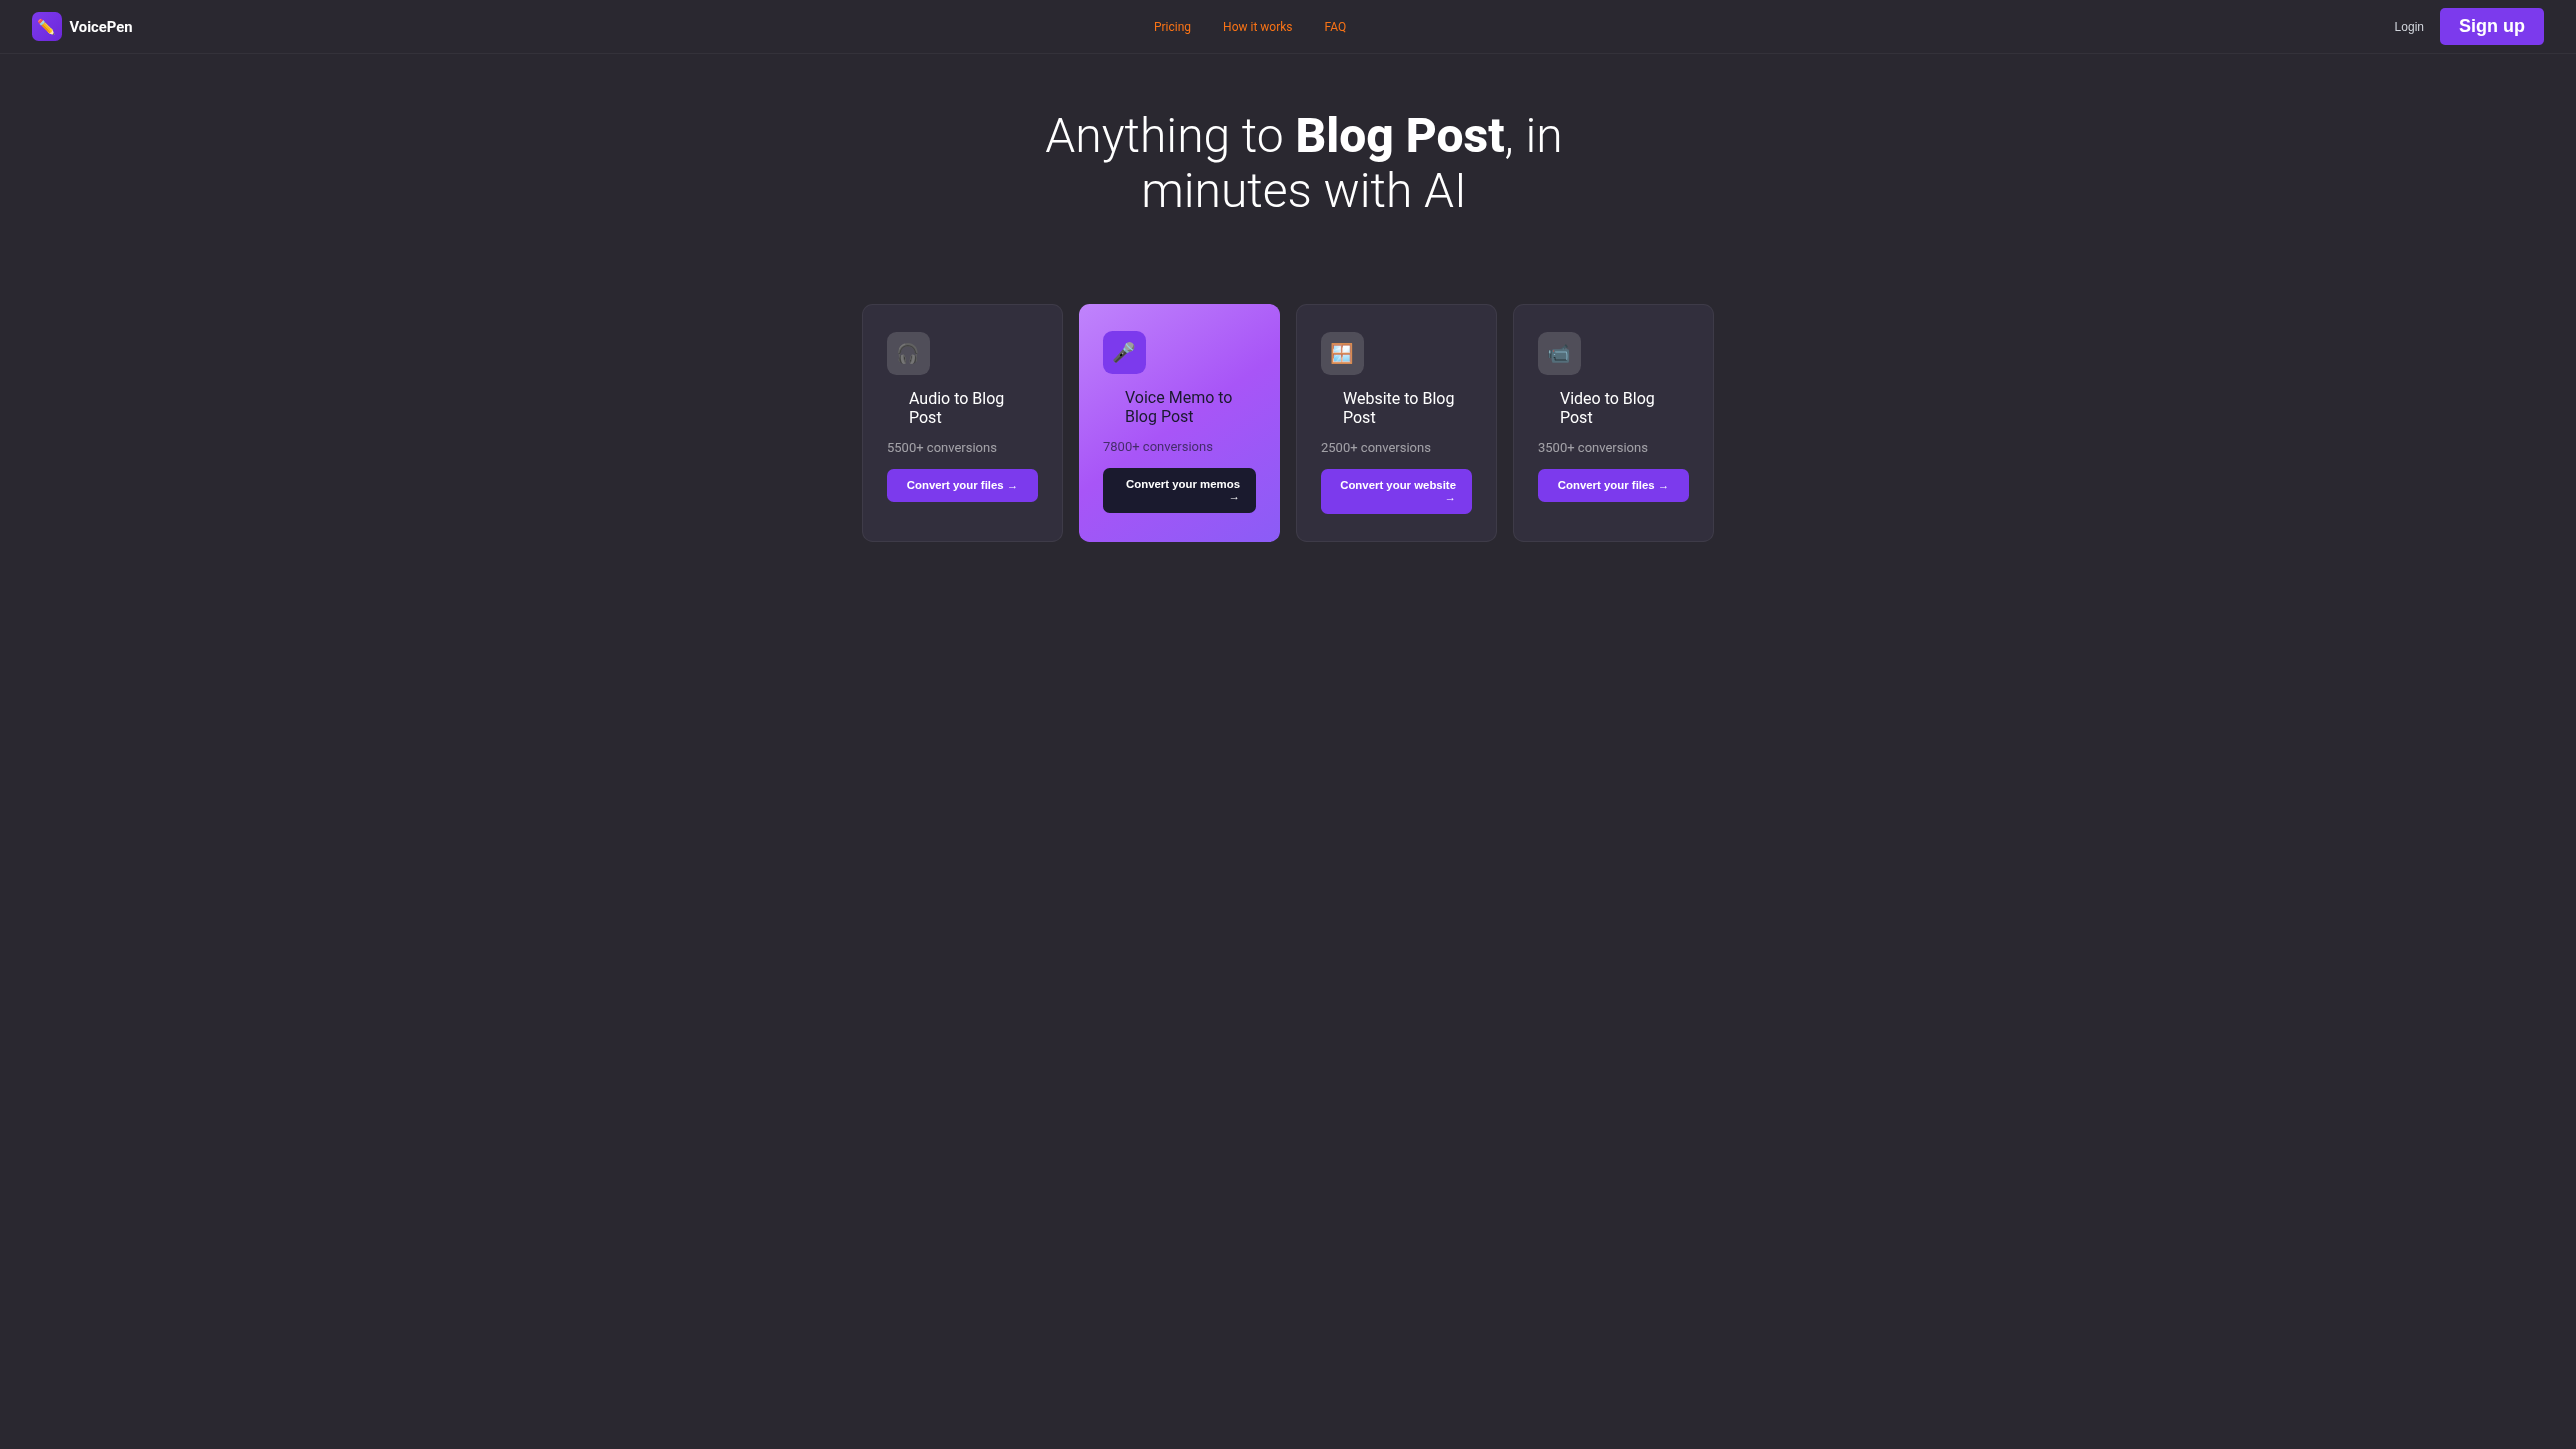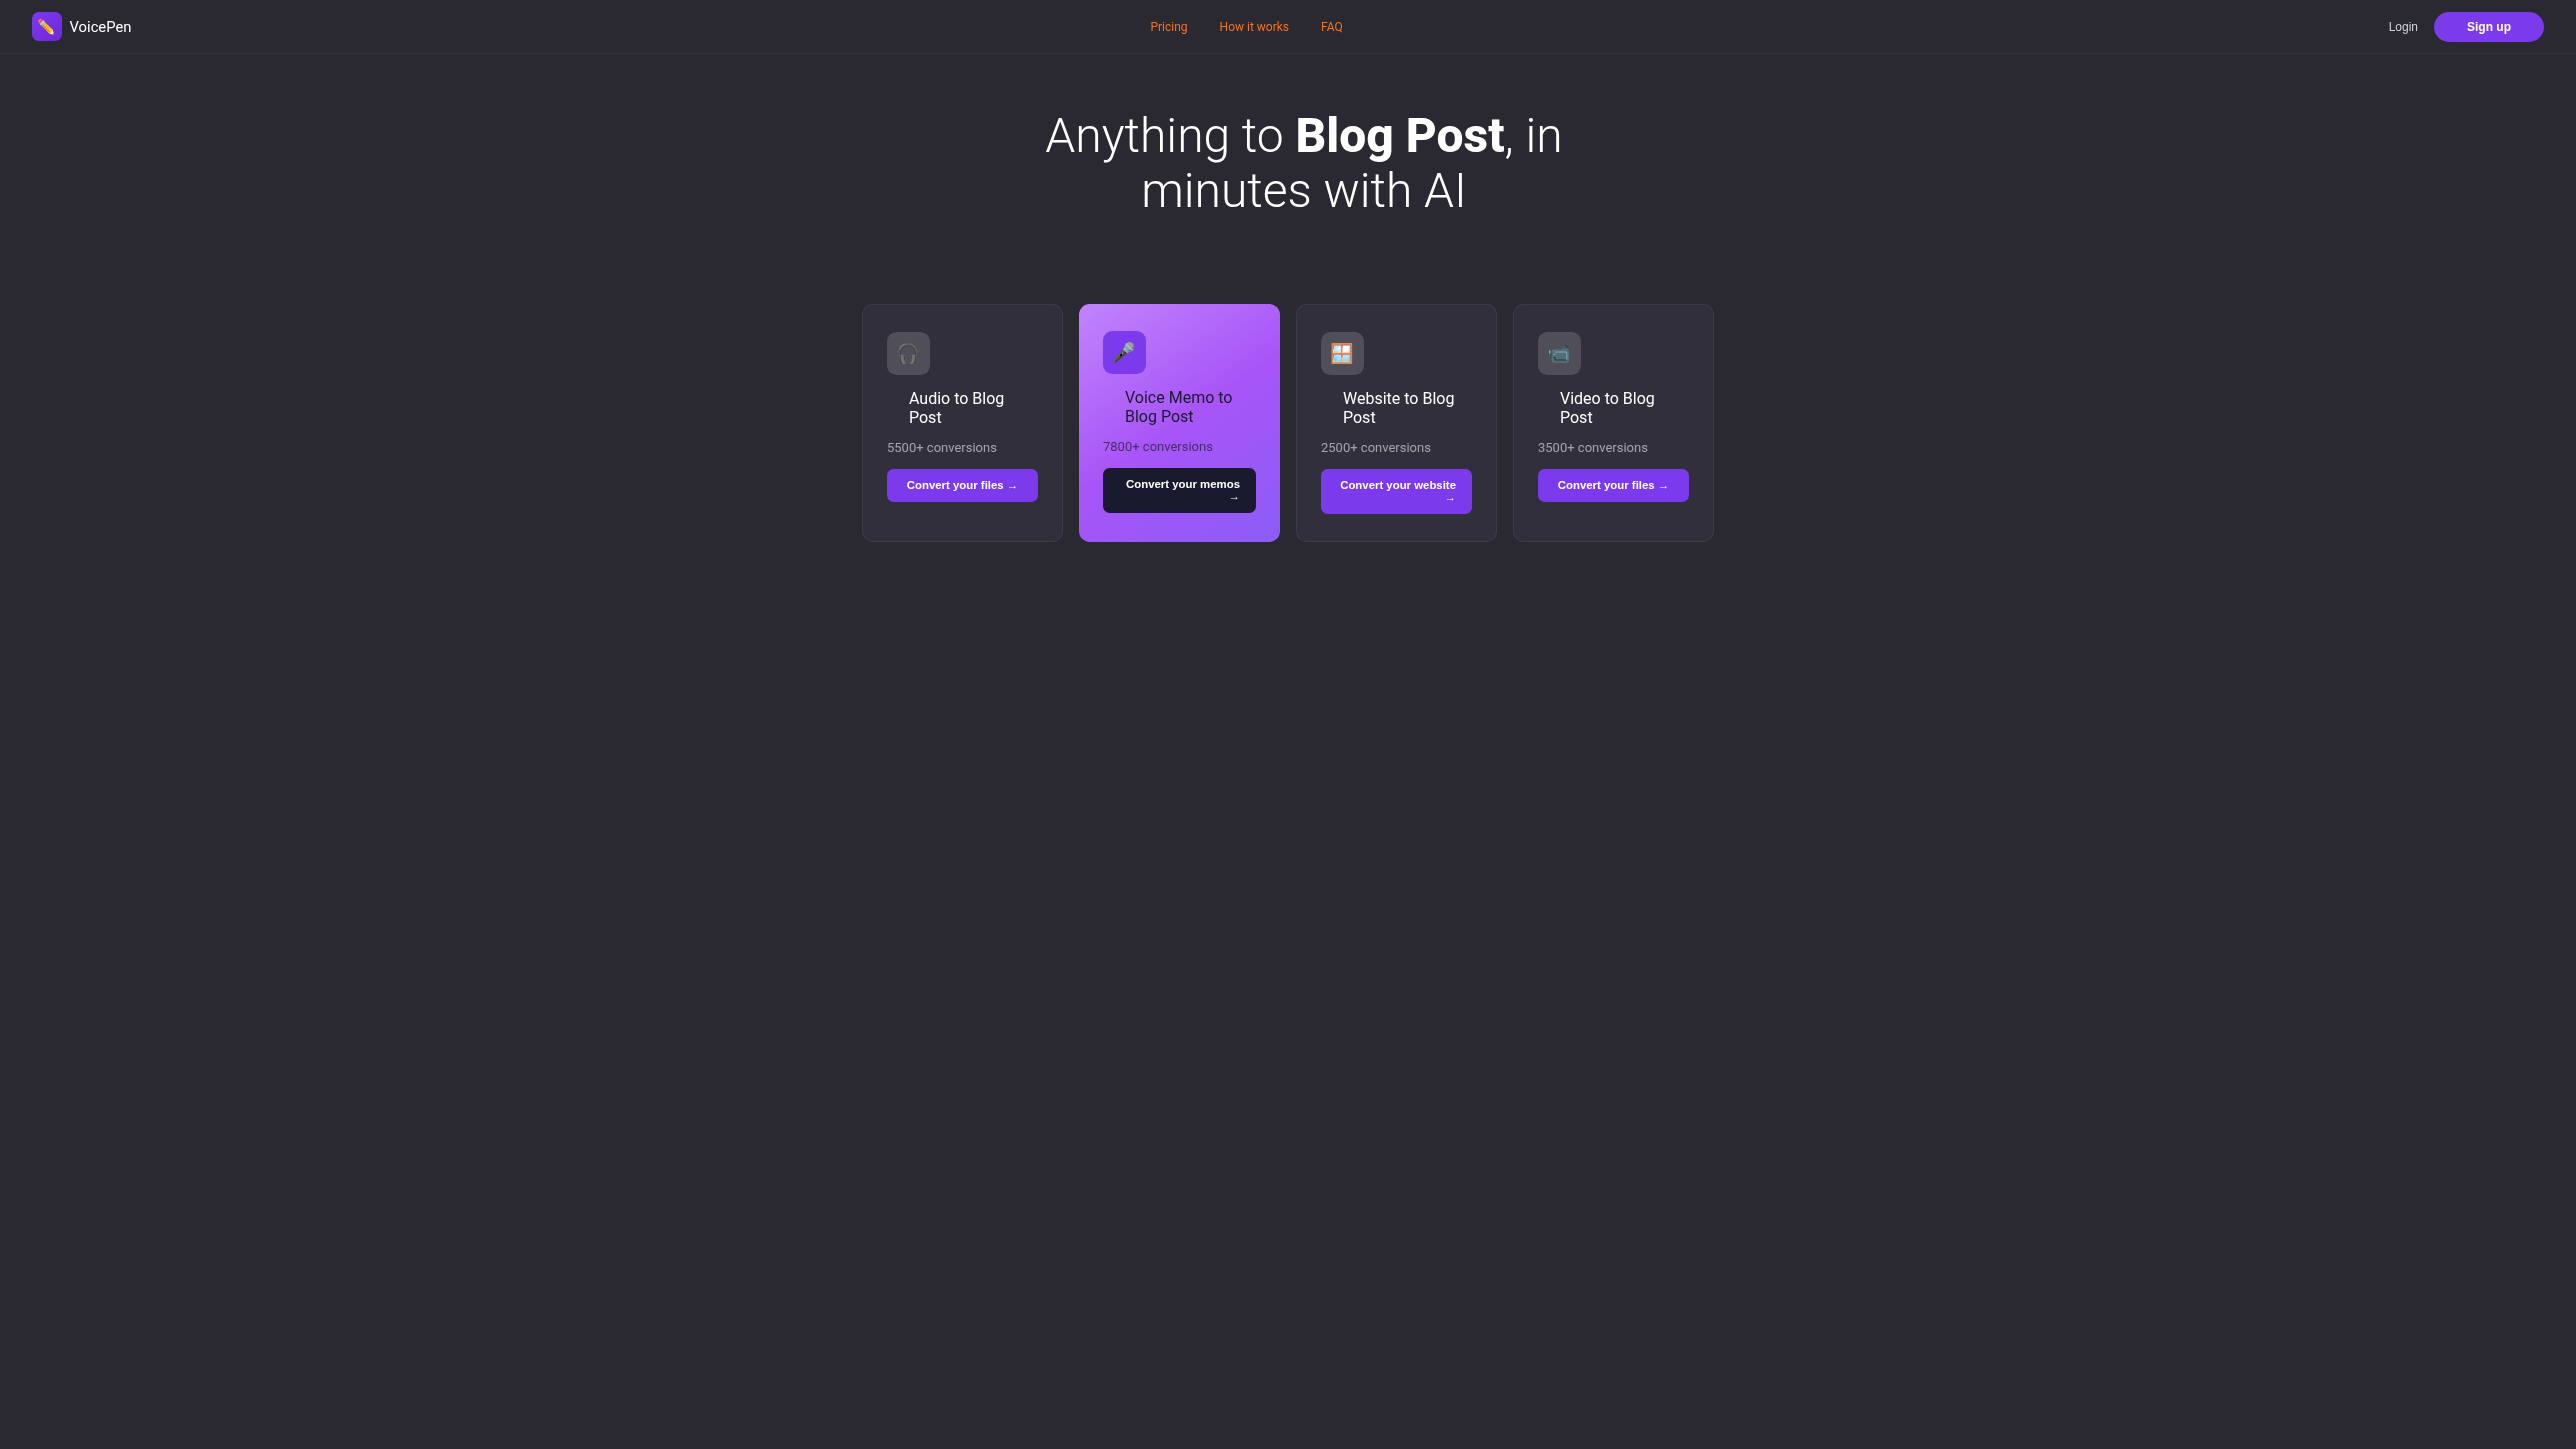--- a/index.html
+++ b/index.html
@@ -39,21 +39,21 @@
       background: linear-gradient(135deg, #7c3aed, #6d28d9);
       border-radius: 6.7px;
       display: flex;
       align-items: center;
       justify-content: center;
       font-size: 14.8px;
     }
 
     .logo-text {
       font-size: 14.8px;
-      font-weight: 400;
+      font-weight: 700;
       color: #ffffff;
     }
 
     .navbar-nav {
       display: flex;
       align-items: center;
       gap: 32px;
     }
 
     .nav-link {
@@ -74,26 +74,26 @@
     .login-btn {
       font-size: 12px;
       color: #d1d5db;
       cursor: pointer;
       background: none;
       border: none;
       font-weight: 400;
     }
 
     .signup-btn {
-      font-size: 12px;
+      font-size: 18px;
       background-color: #7c3aed;
       color: #ffffff;
       border: none;
-      border-radius: 15px;
-      padding: 8px 33px;
+      border-radius: 5px;
+      padding: 8px 19px;
       cursor: pointer;
       font-weight: 600;
     }
 
     
     .hero {
       display: flex;
       flex-direction: column;
       align-items: center;
       justify-content: center;

